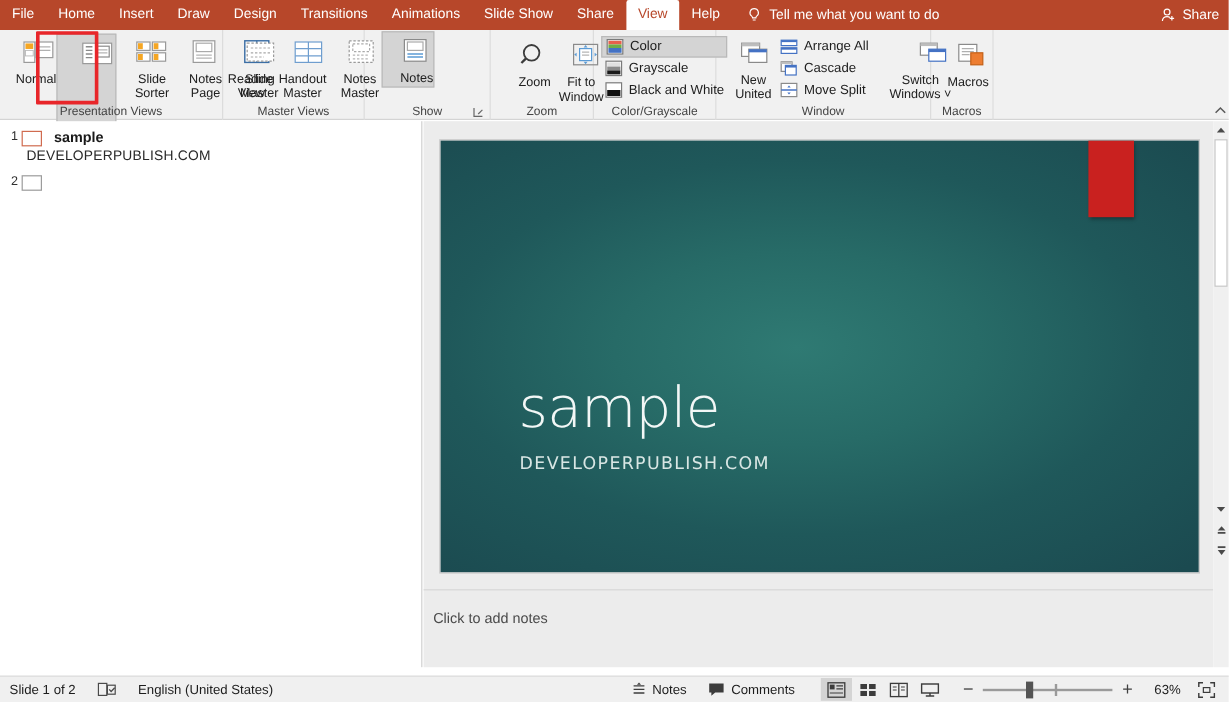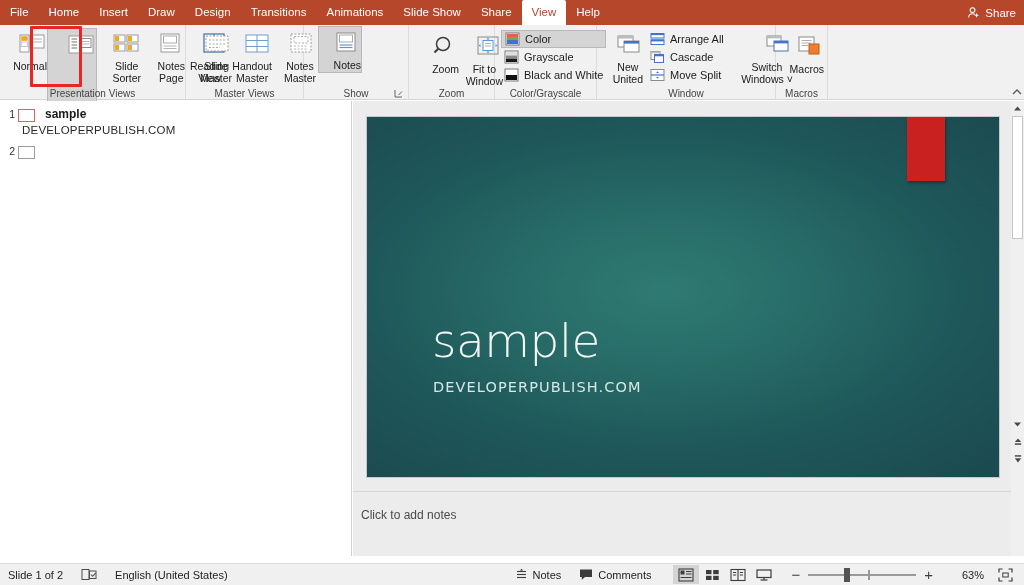--- a/index.html
+++ b/index.html
@@ -201,20 +201,27 @@
     <div class="mtab">Insert</div>
     <div class="mtab">Draw</div>
     <div class="mtab">Design</div>
     <div class="mtab">Transitions</div>
     <div class="mtab">Animations</div>
     <div class="mtab">Slide Show</div>
     <div class="mtab">Share</div>
     <div class="mtab active">View</div>
     <div class="mtab">Help</div>
 
+    <div class="tellme">
+      <svg class="bulb" viewBox="0 0 14 16">
+        <path d="M7 1.3a4 4 0 0 0-2.4 7.2c.5.4.8 1 .8 1.6h3.2c0-.6.3-1.2.8-1.6A4 4 0 0 0 7 1.3z" fill="none" stroke="#ffffff" stroke-width="1.1"></path>
+        <line x1="5.6" y1="12.2" x2="8.4" y2="12.2" stroke="#ffffff" stroke-width="1.1"></line>
+      </svg>
+      <span>Tell me what you want to do</span>
+    </div>
 
     <div class="share">
       <svg width="13" height="13" viewBox="0 0 14 14">
         <circle cx="6" cy="4.4" r="2.6" fill="none" stroke="#ffffff" stroke-width="1.1"></circle>
         <path d="M1.8 12.4c0-2.4 1.9-4 4.2-4 1 0 1.9.3 2.6.8" fill="none" stroke="#ffffff" stroke-width="1.1"></path>
         <line x1="10.3" y1="8" x2="10.3" y2="12" stroke="#ffffff" stroke-width="1.1"></line>
         <line x1="8.3" y1="10" x2="12.3" y2="10" stroke="#ffffff" stroke-width="1.1"></line>
       </svg>
       <span>Share</span>
     </div>
@@ -608,21 +615,21 @@
     <div class="zpm" style="margin-left:14px;">−</div>
 
     <div class="zoom-track" style="margin-left:8px;">
       <div class="zoom-line"></div>
       <div class="zoom-mid"></div>
       <div class="zoom-knob"></div>
     </div>
 
     <div class="zpm" style="margin-left:8px;">+</div>
 
-    <div class="sb-txt" style="margin-left:21px; width:30px; text-align:right;">63%</div>
+    <div class="sb-txt" style="margin-left:10px; width:30px; text-align:right;">63%</div>
 
     <div class="viewbtn" style="margin-left:8px; margin-right:6px;">
       <svg width="15" height="14" viewBox="0 0 15 14">
         <path d="M1 4.5V1h3.5M10.5 1H14v3.5M14 9.5V13h-3.5M4.5 13H1V9.5" fill="none" stroke="#3c3c3c" stroke-width="1.2"></path>
         <rect x="4.8" y="5" width="5.4" height="4" fill="none" stroke="#3c3c3c" stroke-width="1"></rect>
       </svg>
     </div>
   </div>
 
 </div>

